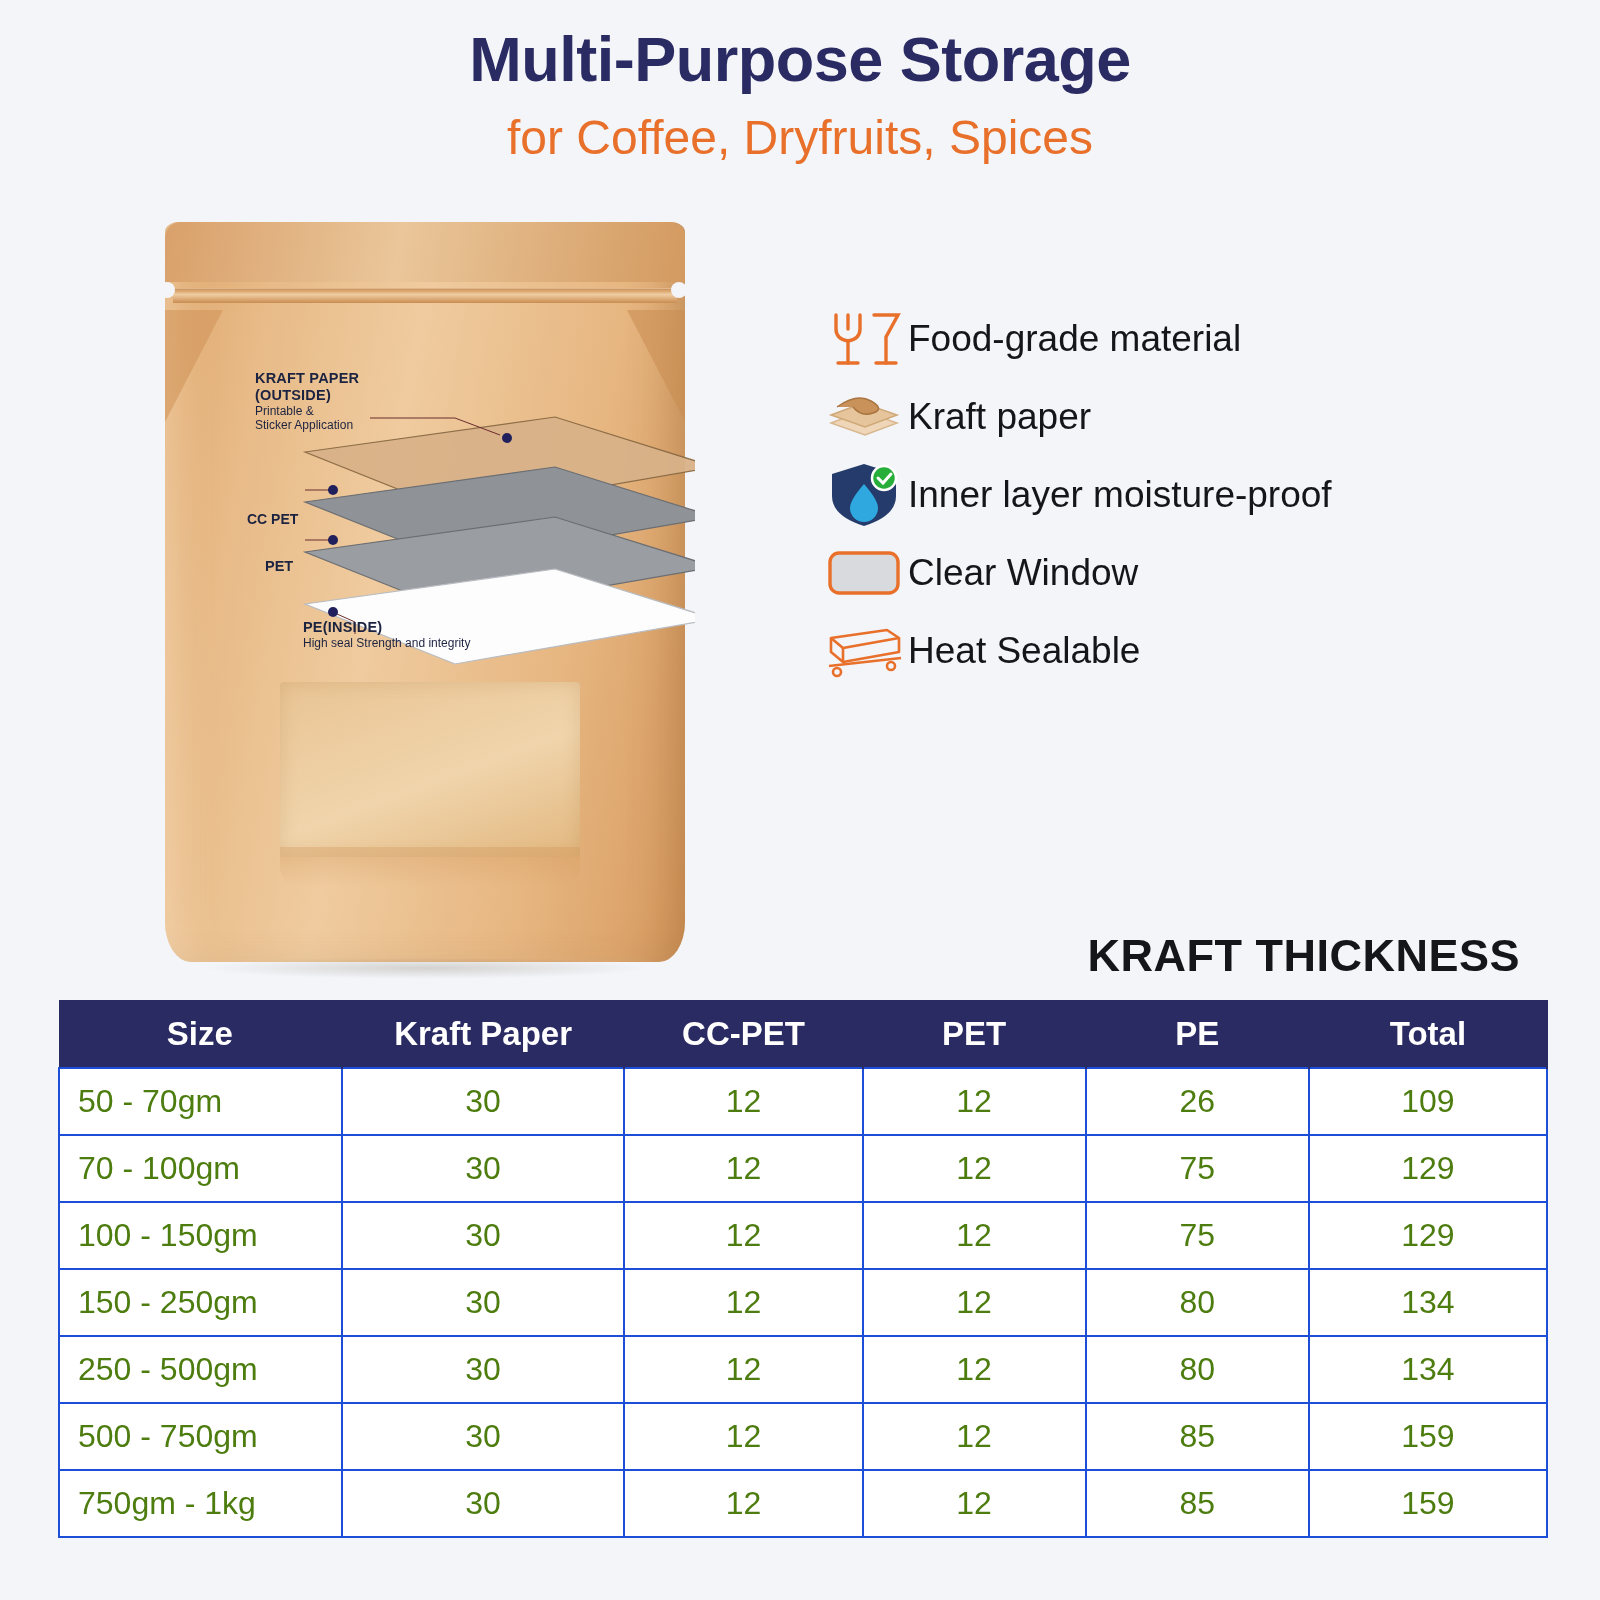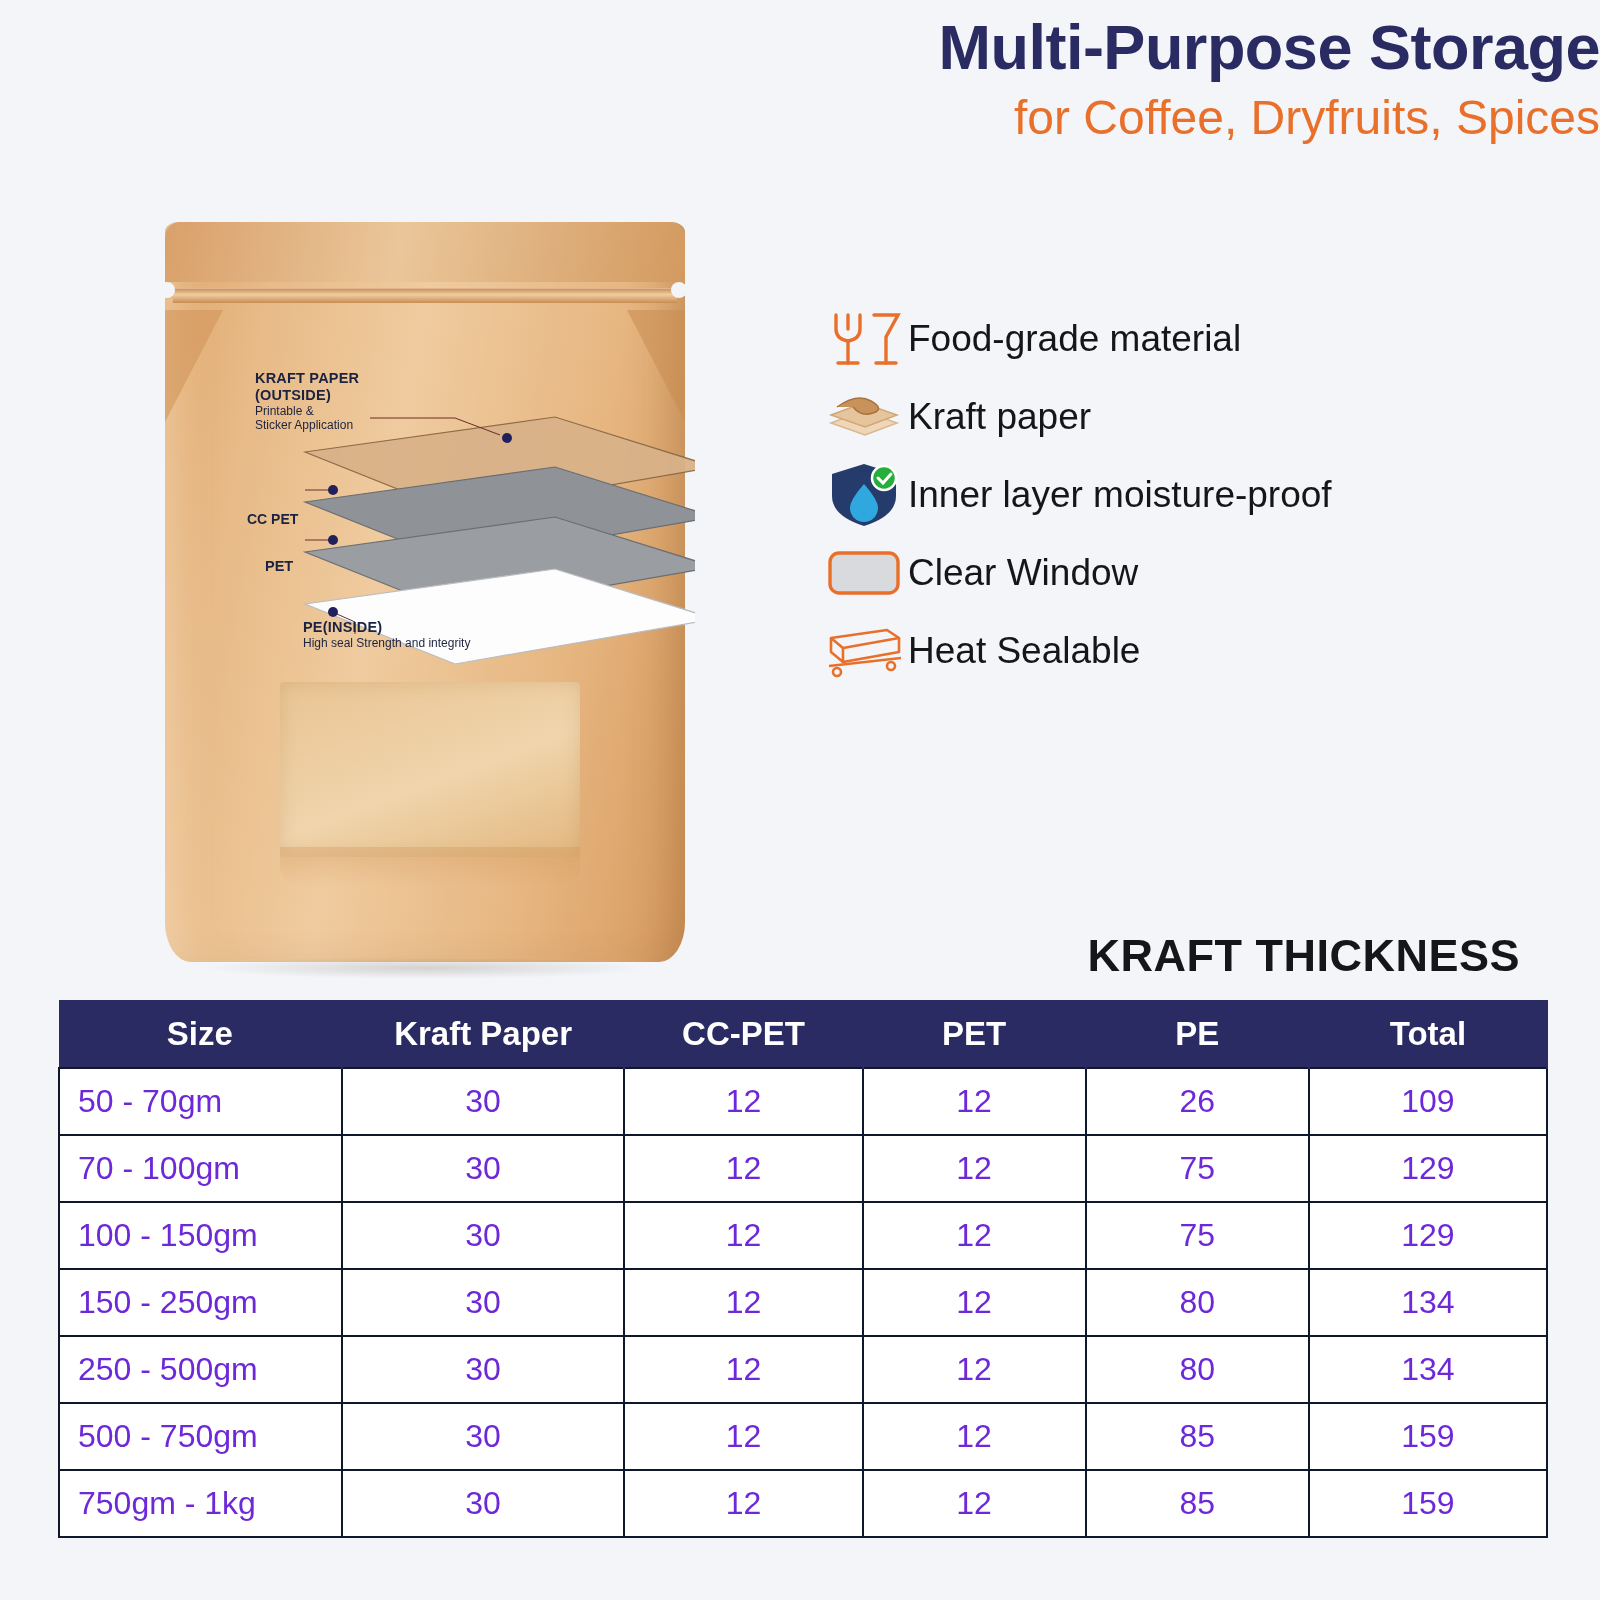--- a/index.html
+++ b/index.html
@@ -5,27 +5,27 @@
   * { box-sizing: border-box; margin: 0; padding: 0; }
   html, body {
     width: 1600px; height: 1600px;
     background: #f3f5f9;
     font-family: "Liberation Sans", sans-serif;
     overflow: hidden;
   }
   .page { position: relative; width: 1600px; height: 1600px; }
 
   
-  .header { padding-top: 14px; text-align: right; }
+  .header { padding-top: 26px; text-align: center; }
   .title {
     font-size: 63px; font-weight: bold; color: #2b2b63;
     letter-spacing: -0.5px; line-height: 1.05;
   }
   .subtitle {
-    font-size: 48px; color: #e8702a; margin-top: 12px; line-height: 1.1;
+    font-size: 48px; color: #e8702a; margin-top: 20px; line-height: 1.1;
   }
 
   
   .bag-wrap {
     position: absolute; left: 155px; top: 222px; width: 540px; height: 755px;
   }
   .bag {
     position: absolute; left: 10px; top: 0; width: 520px; height: 740px;
     background: linear-gradient(100deg, #dfa86d 0%, #e8bb88 18%, #efcb9f 42%, #e7b782 72%, #d79a5f 100%);
     border-radius: 14px 14px 26px 26px / 10px 10px 40px 40px;
@@ -111,22 +111,22 @@
   }
 
   
   .table-wrap { position: absolute; left: 58px; top: 1000px; width: 1490px; }
   table { width: 100%; border-collapse: collapse; table-layout: fixed; }
   thead th {
     background: #2b2b63; color: #fff; font-size: 33px; font-weight: bold;
     height: 68px; text-align: center; border-right: 2px solid #2b2b63;
   }
   tbody td {
-    height: 67px; font-size: 32px; color: #6d28d9; text-align: center;
-    border: 2px solid #0f172a; background: #fff;
+    height: 67px; font-size: 32px; color: #4d7c0f; text-align: center;
+    border: 2px solid #1d4ed8; background: #fff;
   }
   tbody td.size { text-align: left; padding-left: 18px; }
   col.c1 { width: 19%; } col.c2 { width: 19%; } col.c3 { width: 16%; }
   col.c4 { width: 15%; } col.c5 { width: 15%; } col.c6 { width: 16%; }
 </style>
 </head>
 <body>
 
 <div class="page">
 

